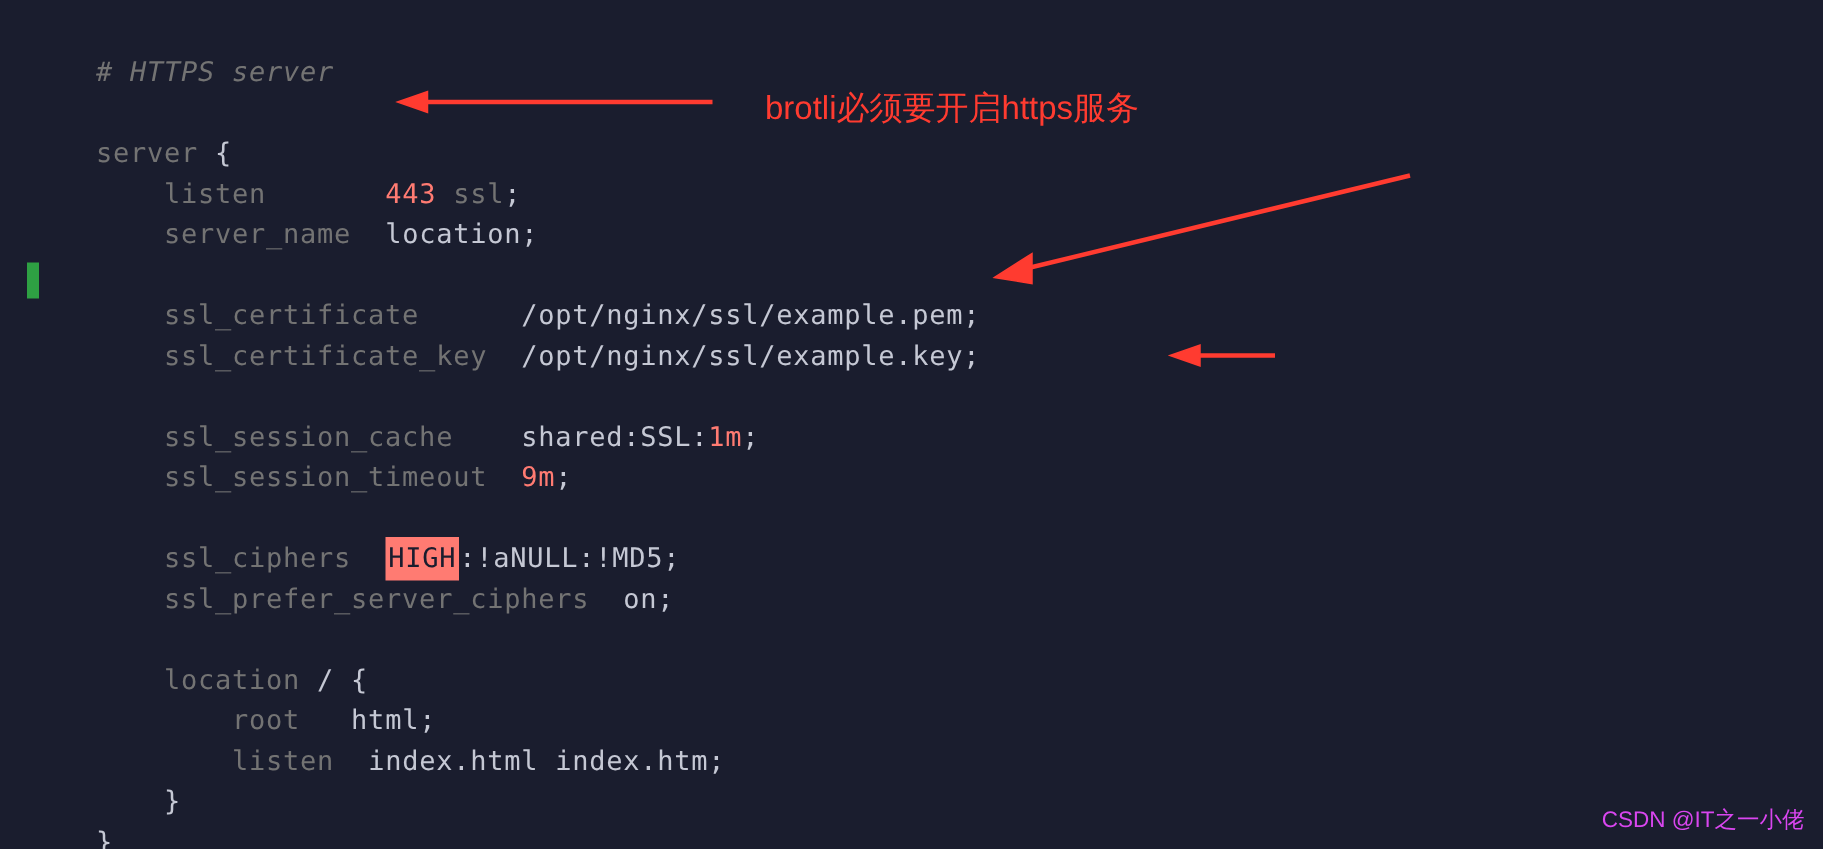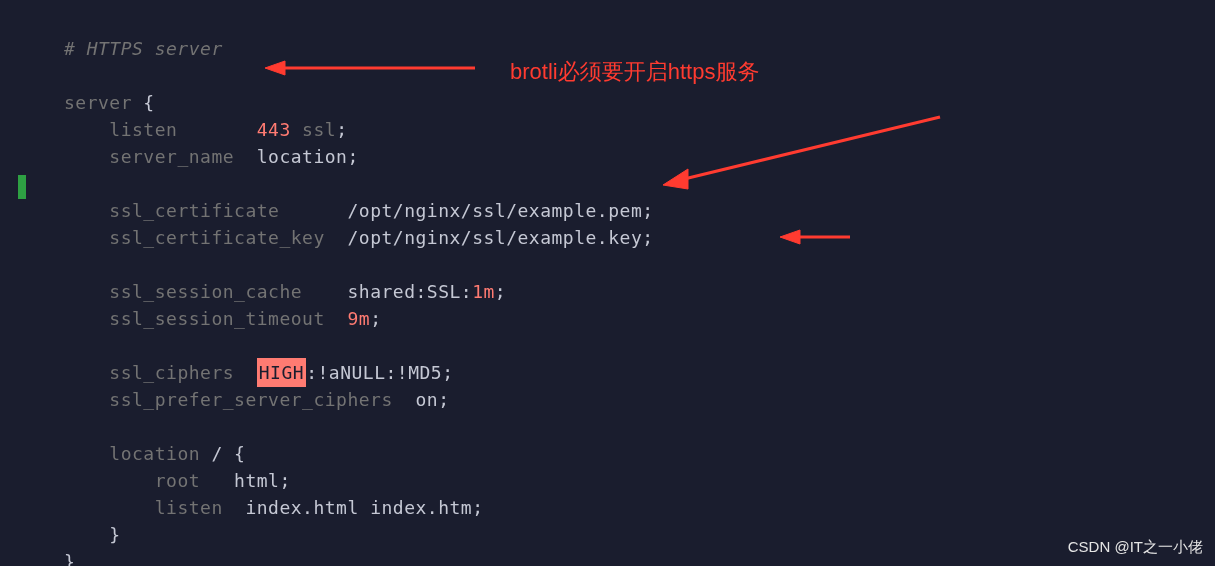--- a/index.html
+++ b/index.html
@@ -38,21 +38,21 @@
       position: absolute;
       color: #ff3b30;
       font-family: "PingFang SC", "Microsoft YaHei", sans-serif;
       font-size: 22px;
       pointer-events: none;
     }
     .watermark {
       position: absolute;
       right: 12px;
       bottom: 8px;
-      color: #e5e5e5;
+      color: #d946ef;
       font-family: "PingFang SC", "Microsoft YaHei", sans-serif;
       font-size: 15px;
     }
     svg.arrow {
       position: absolute;
       pointer-events: none;
       overflow: visible;
     }
     svg.arrow line, svg.arrow polygon {
       stroke: #ff3b30;

